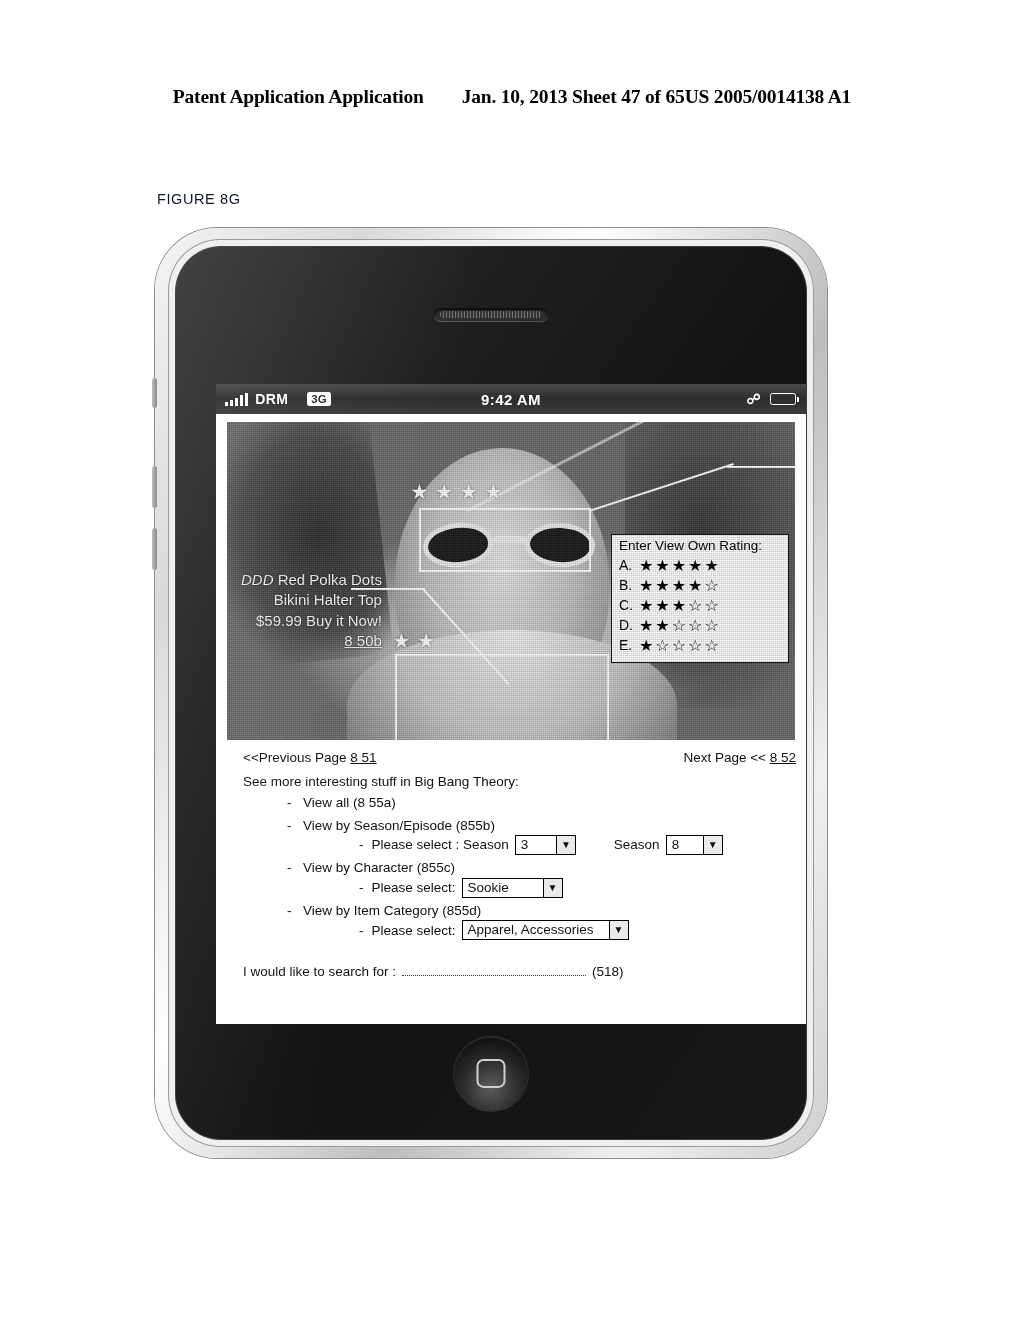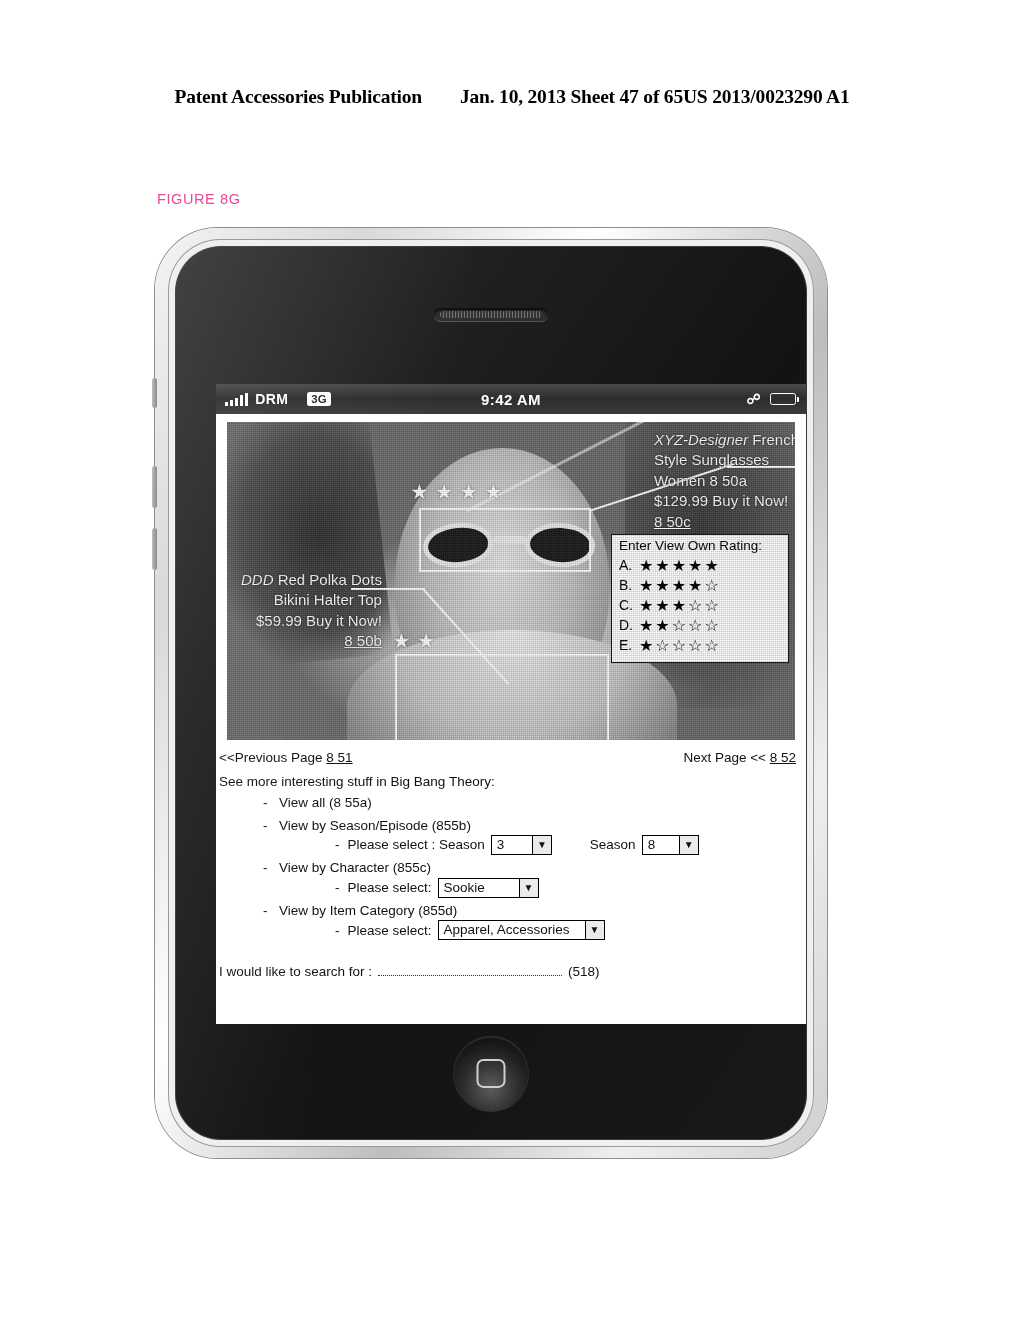--- a/index.html
+++ b/index.html
@@ -25,21 +25,21 @@
     color: #000;
   }
   .page-header .seg { white-space: nowrap; }
   .page-header .seg.pub { margin-right: 38px; }
   .page-header .seg.date { }
 
   .figure-label {
     position: absolute;
     top: 191px; left: 157px;
     font-size: 14.5px;
-    color: #ec4899;
+    color: #0f172a;
     letter-spacing: 0.6px;
   }
 
   
   .device {
     position: absolute;
     left: 155px; top: 228px;
     width: 672px; height: 930px;
   }
   .device-outer {
@@ -287,21 +287,21 @@
   }
   .rating-title { font-size: 13.5px; margin-bottom: 2px; white-space: nowrap; }
   .rating-row { display: flex; align-items: center; gap: 5px; height: 20px; }
   .rating-row .lbl { width: 15px; font-size: 14px; }
   .rating-row .stars { letter-spacing: 2px; font-size: 16px; line-height: 1; }
 
   
   .content {
     position: absolute;
     left: 0; top: 334px; right: 0;
-    padding: 0 10px 0 3px;
+    padding: 0 10px 0 27px;
     font-size: 13.5px;
     color: #111;
     line-height: 1.45;
   }
   .pager { display: flex; justify-content: space-between; align-items: baseline; }
   .pager .u { text-decoration: underline; }
   .intro { margin-top: 4px; }
 
   ul.opts { list-style: none; margin: 2px 0 0 40px; }
   ul.opts > li { margin-bottom: 3px; position: relative; padding-left: 20px; }
@@ -345,23 +345,23 @@
     display: inline-block;
     width: 184px;
     border-bottom: 1.5px dotted #333;
     height: 13px;
   }
 </style>
 </head>
 <body>
 
 <div class="page-header">
-  <span class="seg pub">Patent Accessories Publication</span>
+  <span class="seg pub">Patent Application Application</span>
   <span class="seg date">Jan. 10, 2013  Sheet 47 of 65</span>
-  <span class="seg num">US 2013/0023290 A1</span>
+  <span class="seg num">US 2005/0014138 A1</span>
 </div>
 
 <div class="figure-label">FIGURE 8G</div>
 
 <div class="device">
   <div class="device-outer"></div>
   <div class="device-bezel"></div>
 
   <div class="side-button b1"></div>
   <div class="side-button b2"></div>
@@ -413,27 +413,20 @@
           <div class="sel-rect bottom"></div>
 
           <div class="photo-stars top">★ ★ ★ ★</div>
           <div class="photo-stars bottom">★ ★</div>
 
           <div class="leader" style="left:362px; top:88px; width:152px; transform: rotate(-18deg);"></div>
           <div class="leader" style="left:500px; top:44px; width:88px;"></div>
           <div class="leader" style="left:196px; top:166px; width:128px; transform: rotate(48deg);"></div>
           <div class="leader" style="left:124px; top:166px; width:74px;"></div>
 
-          <div class="ov-text ov-sunglasses">
-            <div><span class="ital">XYZ-Designer</span><span> French</span></div>
-            <div>Style Sunglasses</div>
-            <div>Women 8 50a</div>
-            <div>$129.99  Buy it Now!</div>
-            <div class="lnk">8 50c</div>
-          </div>
 
           <div class="ov-text ov-bikini">
             <span class="ln"><span class="ital">DDD</span><span> Red Polka Dots</span></span>
             <span class="ln">Bikini Halter Top</span>
             <span class="ln">$59.99 Buy it Now!</span>
             <span class="ln lnk">8 50b</span>
           </div>
 
           <div class="rating-box">
             <div class="rating-title">Enter View Own Rating:</div>

